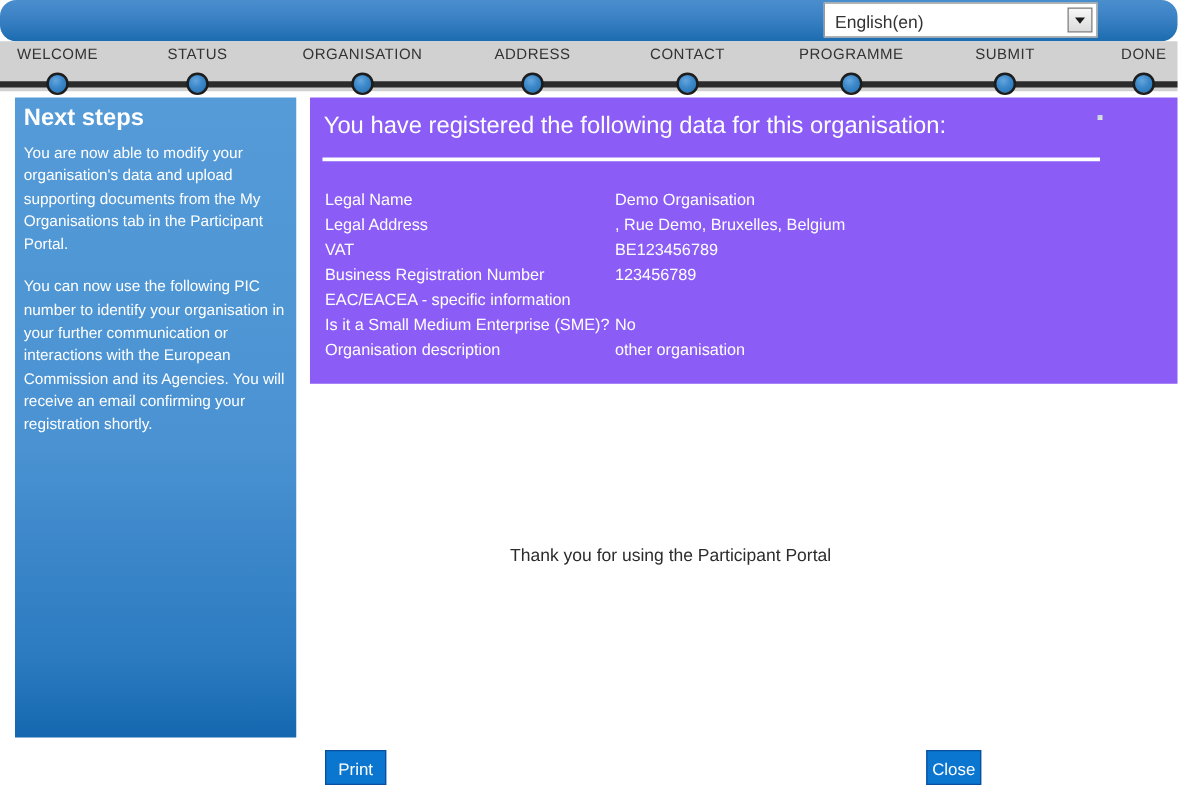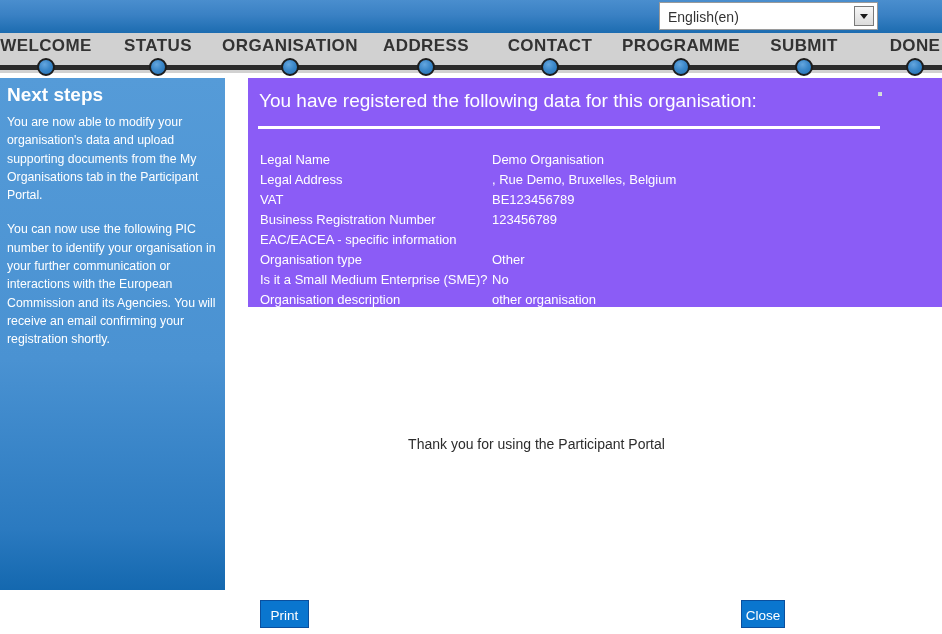--- a/index.html
+++ b/index.html
@@ -14,20 +14,21 @@
     overflow: hidden;
     position: relative;
   }
 
   
   .top-bar {
     position: absolute;
     left: 0; top: 0;
     width: 942px; height: 33px;
     background: linear-gradient(to bottom, #4a8ece 0%, #3a81c4 45%, #1c6cb0 100%);
+    border-radius: 13px;
   }
   .lang-select-wrap {
     position: absolute;
     left: 659px; top: 2px;
     width: 219px; height: 28px;
     background: #ffffff;
     border: 1px solid #9a9a9a;
     box-sizing: border-box;
   }
   .lang-value {
@@ -74,42 +75,42 @@
     top: 0;
     height: 40px;
     transform: translateX(-50%);
     text-align: center;
   }
   .step-label {
     position: absolute;
     left: 50%;
     transform: translateX(-50%);
     top: 3px;
-    font-size: 17px;
-    font-weight: bold;
+    font-size: 12px;
+    font-weight: normal;
     letter-spacing: 0.4px;
     color: #333333;
     white-space: nowrap;
   }
   .step-dot {
     position: absolute;
     left: 50%;
     top: 25px;
     margin-left: -9px;
     width: 18px; height: 18px;
     border-radius: 50%;
     background: radial-gradient(circle at 40% 32%, #64a6de 0%, #3b87c9 45%, #1f6fb2 100%);
     border: 2.5px solid #1d1d1d;
     box-sizing: border-box;
   }
 
   
   .sidebar {
     position: absolute;
-    left: 0; top: 78px;
+    left: 12px; top: 78px;
     width: 225px; height: 512px;
     background: linear-gradient(to bottom, #559bd8 0%, #4a92d2 55%, #2b7ac0 88%, #1468af 100%);
     color: #ffffff;
     box-sizing: border-box;
     padding: 6px 9px 0 7px;
   }
   .sidebar h2 {
     margin: 0 0 7px 0;
     font-size: 19px;
     font-weight: bold;
@@ -285,24 +286,20 @@
           <td class="fl">VAT</td>
           <td>BE123456789</td>
         </tr>
         <tr>
           <td class="fl">Business Registration Number</td>
           <td>123456789</td>
         </tr>
         <tr>
           <td class="fl">EAC/EACEA - specific information</td>
           <td></td>
-        </tr>
-        <tr>
-          <td class="fl">Organisation type</td>
-          <td>Other</td>
         </tr>
         <tr>
           <td class="fl">Is it a Small Medium Enterprise (SME)?</td>
           <td>No</td>
         </tr>
         <tr>
           <td class="fl">Organisation description</td>
           <td>other organisation</td>
         </tr>
       </tbody>

